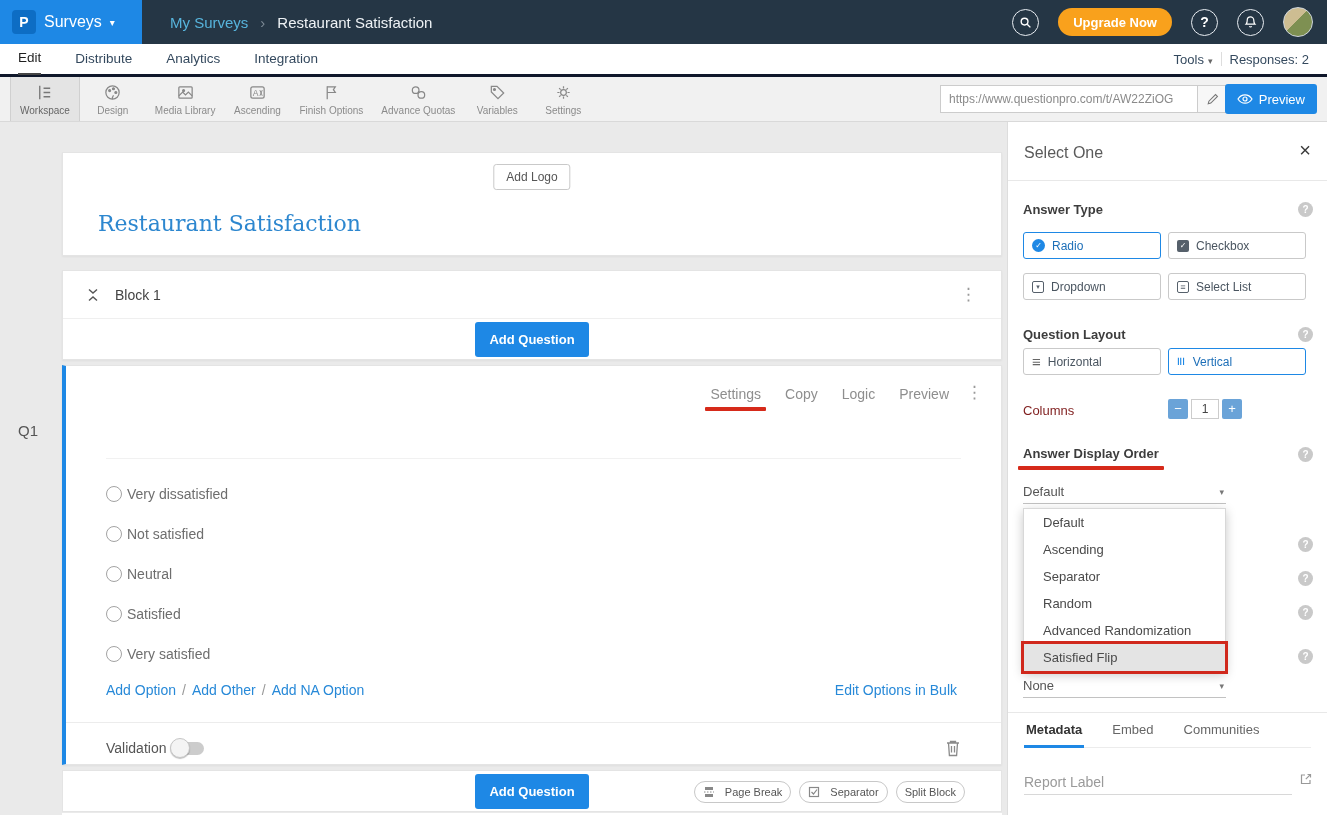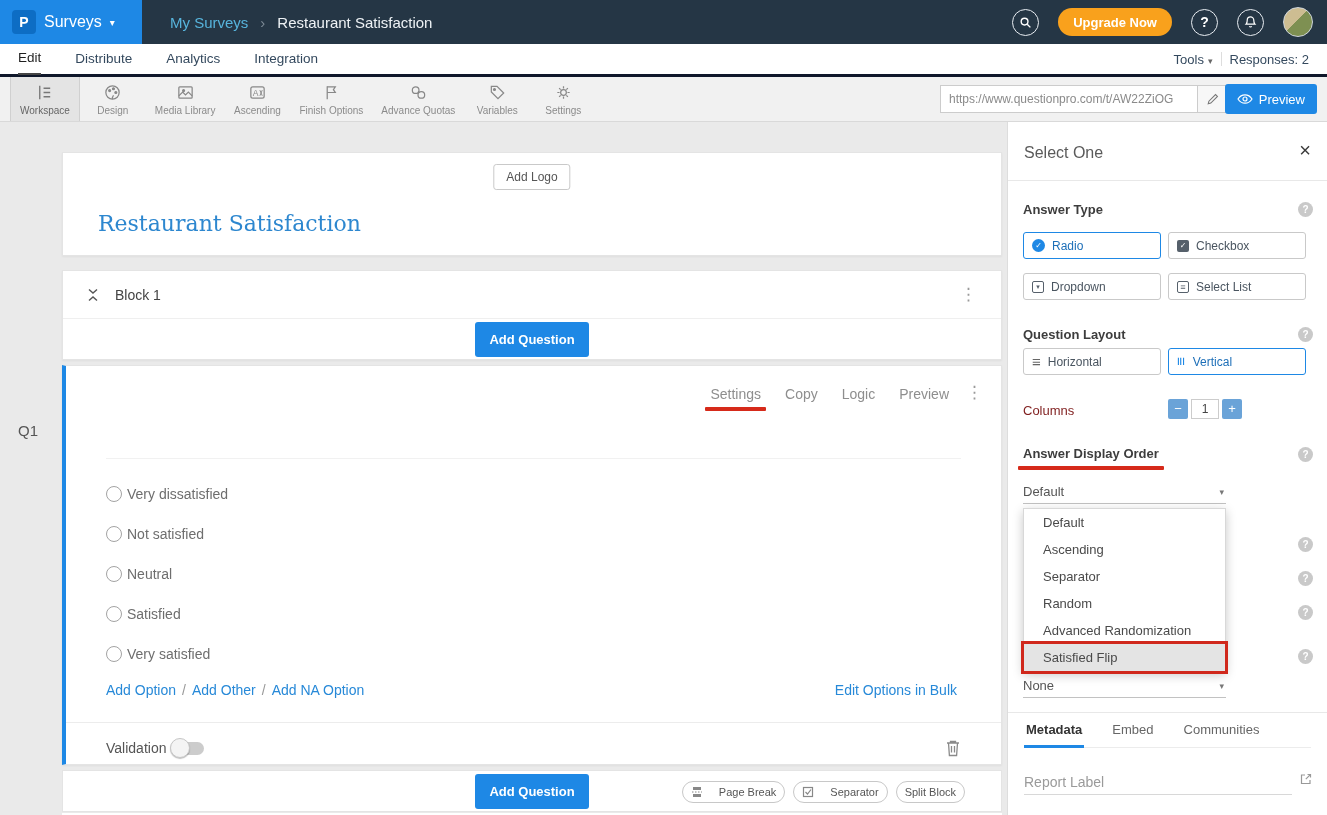--- a/index.html
+++ b/index.html
@@ -81,21 +81,21 @@
   .bulk{margin-left:auto;color:#2789d8;cursor:pointer}
   .qsep{position:absolute;left:0;right:0;top:356px;border-top:1px solid #ececec}
   .valrow{position:absolute;left:40px;right:40px;top:362px;height:40px;display:flex;align-items:center;gap:6px}
   .vallabel{font-size:14px;color:#555}
   .toggle{width:32px;height:13px;background:#ccc;border-radius:7px;position:relative;cursor:pointer}
   .knob{position:absolute;left:-2px;top:-4px;width:20px;height:20px;border-radius:50%;background:#f4f4f4;border:1px solid #c6c6c6;box-shadow:0 1px 1px rgba(0,0,0,.25)}
   .trash{margin-left:auto;cursor:pointer}
 
   .bottom-strip{position:absolute;left:62px;top:648px;width:940px;height:42px;background:#fff;border:1px solid #e4e4e4;display:flex;align-items:center;justify-content:center}
   .strip-btns{position:absolute;right:36px;top:10px;display:flex;gap:8px}
-  .mini-btn{height:22px;display:flex;align-items:center;gap:16px;background:#fff;border:1px solid #c8c8c8;border-radius:11px;font-size:11px;color:#555;padding:0 8px;cursor:pointer}
+  .mini-btn{height:22px;display:flex;align-items:center;gap:10px;background:#fff;border:1px solid #c8c8c8;border-radius:11px;font-size:11px;color:#555;padding:0 8px;cursor:pointer}
   .bottom-sliver{position:absolute;left:62px;top:691px;width:940px;height:2px;background:#fff}
 
   
   .panel{position:absolute;top:122px;right:0;width:320px;height:693px;background:#fff;border-left:1px solid #ddd}
   .pn-title{position:absolute;left:16px;top:22px;font-size:16px;color:#5a5a5a}
   .pn-close{position:absolute;right:16px;top:18px;font-size:20px;color:#3a3a3a;cursor:pointer;line-height:1}
   .pn-close::after{content:"×"}
   .pn-hr{position:absolute;left:0;right:0;border-top:1px solid #e8e8e8}
   .pl-label{position:absolute;left:15px;font-size:13px;font-weight:bold;color:#3d3d3d}
   .pl-sub{position:absolute;left:15px;font-size:13px;color:#7f1d1d}

